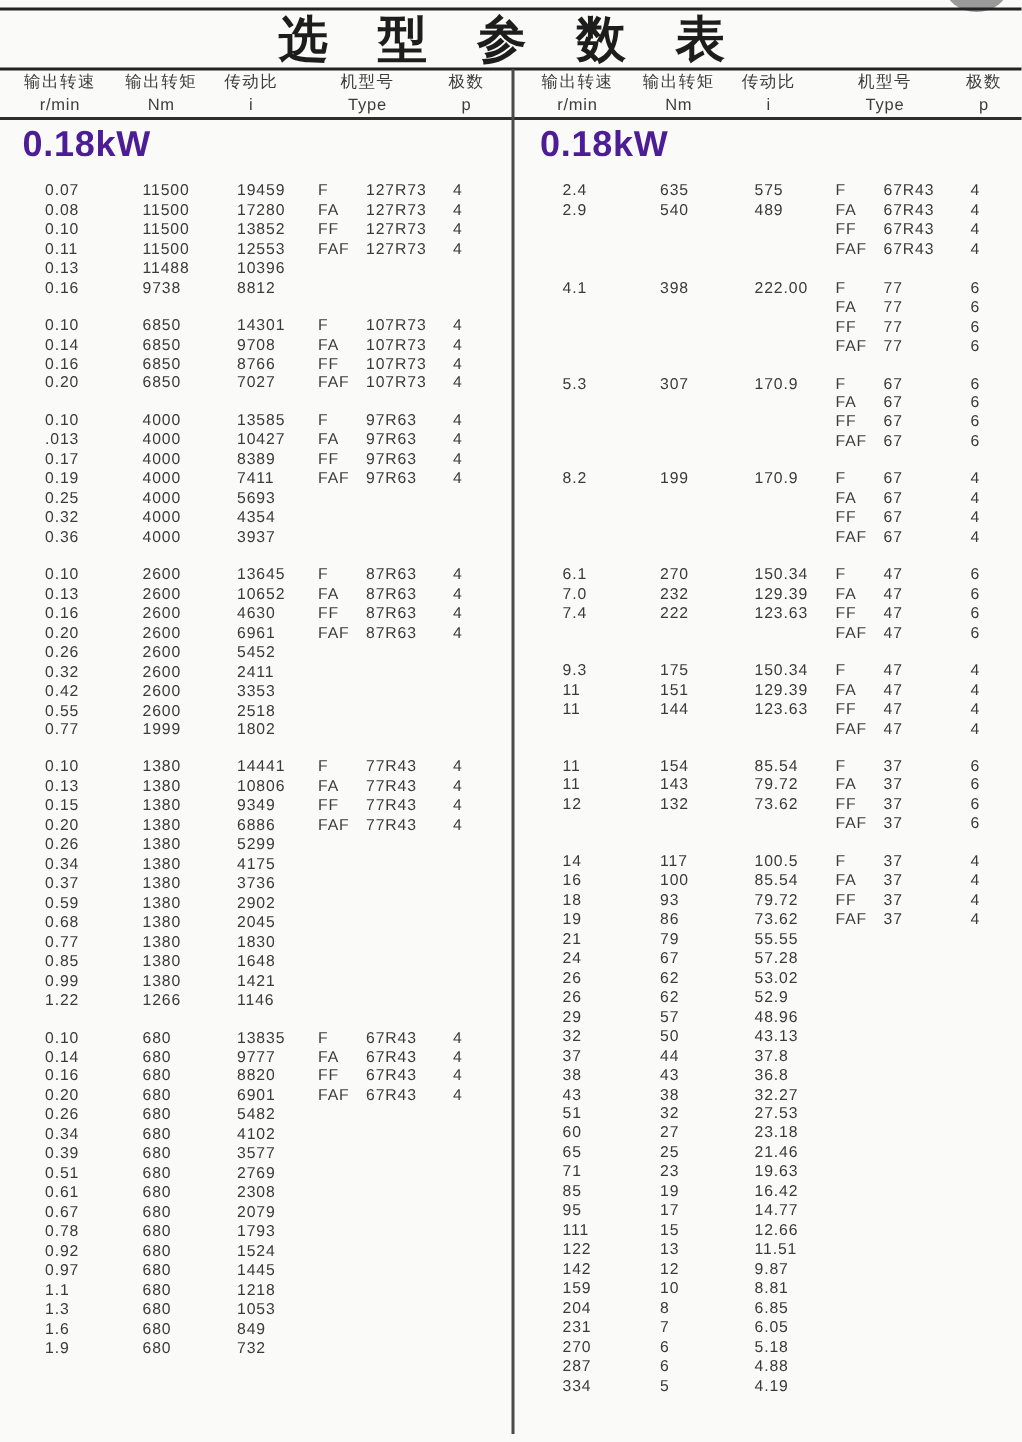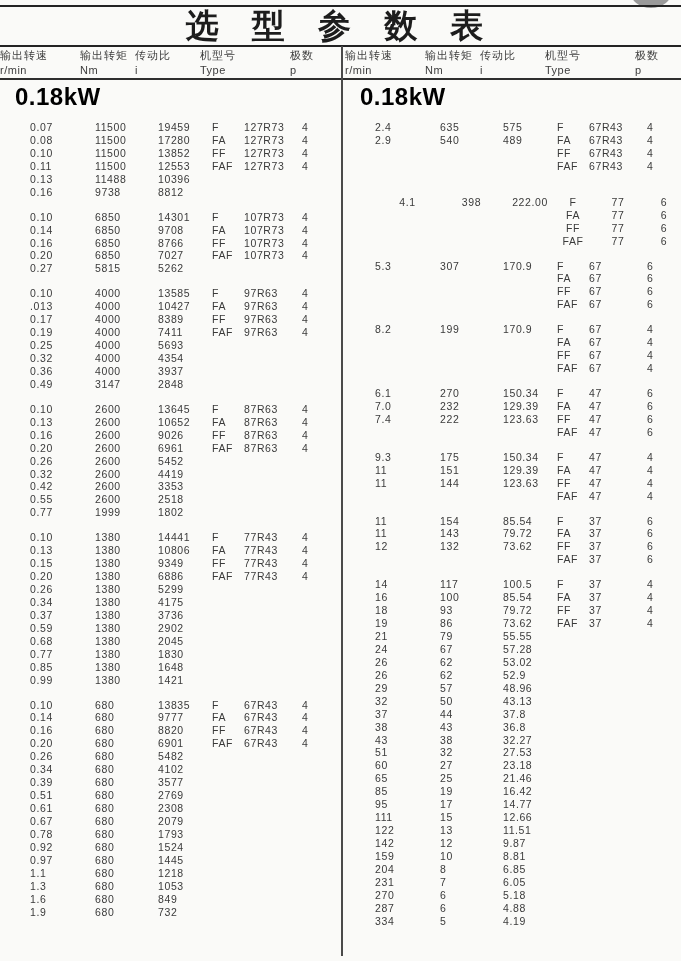--- a/index.html
+++ b/index.html
@@ -23,32 +23,32 @@
     position:absolute;top:6px;left:0;width:681px;height:40px;
     text-align:center;font-size:33px;font-weight:bold;color:#1d1d1d;
     letter-spacing:12px;line-height:40px;white-space:nowrap;
   }
   .half{position:absolute;top:47px;width:336px;height:912px;}
   .half-left{left:0;}
   .half-right{left:345px;}
   .col-headers{
     position:absolute;top:1px;left:0;width:336px;
     display:grid;grid-template-columns:80px 55px 65px 90px 42px;
-    font-size:11px;color:#3d3d3d;
+    text-align:center;font-size:11px;color:#3d3d3d;
   }
   .col-headers .hcell{line-height:15px;}
   .col-headers .hlabel{letter-spacing:1px;}
   .col-headers .hunit{letter-spacing:0.5px;}
   .power-heading{
     position:absolute;top:36px;left:15px;
-    font-size:24px;font-weight:bold;color:#000000;letter-spacing:0.5px;
+    font-size:24px;font-weight:bold;color:#4c1d95;letter-spacing:0.5px;
   }
   .tbody{position:absolute;top:74px;left:0;width:336px;}
   .group{margin-bottom:12px;}
-  .group.extra-gap{margin-top:23px;text-align:center;}
+  .group.extra-gap{margin-top:13px;}
   .row{
     display:grid;grid-template-columns:65px 63px 54px 32px 58px 1fr;
     padding-left:30px;height:12.95px;line-height:12.95px;
     font-size:10.5px;letter-spacing:0.6px;white-space:nowrap;color:#3a3a3a;
   }
   .row span{display:block;}
 </style>
 </head>
 <body>
 
@@ -162,28 +162,20 @@
             <span>4</span>
           </div>
           <div class="row">
             <span>0.20</span>
             <span>6850</span>
             <span>7027</span>
             <span>FAF</span>
             <span>107R73</span>
             <span>4</span>
           </div>
-          <div class="row">
-            <span>0.27</span>
-            <span>5815</span>
-            <span>5262</span>
-            <span></span>
-            <span></span>
-            <span></span>
-          </div>
         </div>
         <div class="group">
           <div class="row">
             <span>0.10</span>
             <span>4000</span>
             <span>13585</span>
             <span>F</span>
             <span>97R63</span>
             <span>4</span>
           </div>
@@ -228,28 +220,20 @@
             <span></span>
           </div>
           <div class="row">
             <span>0.36</span>
             <span>4000</span>
             <span>3937</span>
             <span></span>
             <span></span>
             <span></span>
           </div>
-          <div class="row">
-            <span>0.49</span>
-            <span>3147</span>
-            <span>2848</span>
-            <span></span>
-            <span></span>
-            <span></span>
-          </div>
         </div>
         <div class="group">
           <div class="row">
             <span>0.10</span>
             <span>2600</span>
             <span>13645</span>
             <span>F</span>
             <span>87R63</span>
             <span>4</span>
           </div>
@@ -257,21 +241,21 @@
             <span>0.13</span>
             <span>2600</span>
             <span>10652</span>
             <span>FA</span>
             <span>87R63</span>
             <span>4</span>
           </div>
           <div class="row">
             <span>0.16</span>
             <span>2600</span>
-            <span>9026</span>
+            <span>4630</span>
             <span>FF</span>
             <span>87R63</span>
             <span>4</span>
           </div>
           <div class="row">
             <span>0.20</span>
             <span>2600</span>
             <span>6961</span>
             <span>FAF</span>
             <span>87R63</span>
@@ -281,21 +265,21 @@
             <span>0.26</span>
             <span>2600</span>
             <span>5452</span>
             <span></span>
             <span></span>
             <span></span>
           </div>
           <div class="row">
             <span>0.32</span>
             <span>2600</span>
-            <span>4419</span>
+            <span>2411</span>
             <span></span>
             <span></span>
             <span></span>
           </div>
           <div class="row">
             <span>0.42</span>
             <span>2600</span>
             <span>3353</span>
             <span></span>
             <span></span>
@@ -404,20 +388,28 @@
             <span>1380</span>
             <span>1648</span>
             <span></span>
             <span></span>
             <span></span>
           </div>
           <div class="row">
             <span>0.99</span>
             <span>1380</span>
             <span>1421</span>
+            <span></span>
+            <span></span>
+            <span></span>
+          </div>
+          <div class="row">
+            <span>1.22</span>
+            <span>1266</span>
+            <span>1146</span>
             <span></span>
             <span></span>
             <span></span>
           </div>
         </div>
         <div class="group">
           <div class="row">
             <span>0.10</span>
             <span>680</span>
             <span>13835</span>
@@ -943,20 +935,28 @@
           </div>
           <div class="row">
             <span>65</span>
             <span>25</span>
             <span>21.46</span>
             <span></span>
             <span></span>
             <span></span>
           </div>
           <div class="row">
+            <span>71</span>
+            <span>23</span>
+            <span>19.63</span>
+            <span></span>
+            <span></span>
+            <span></span>
+          </div>
+          <div class="row">
             <span>85</span>
             <span>19</span>
             <span>16.42</span>
             <span></span>
             <span></span>
             <span></span>
           </div>
           <div class="row">
             <span>95</span>
             <span>17</span>

